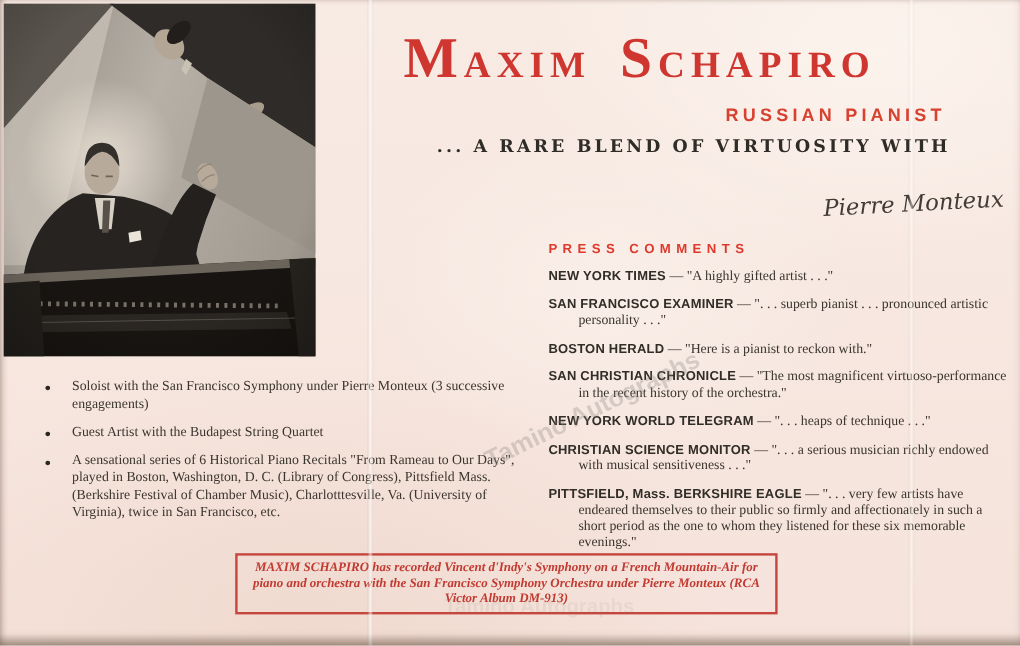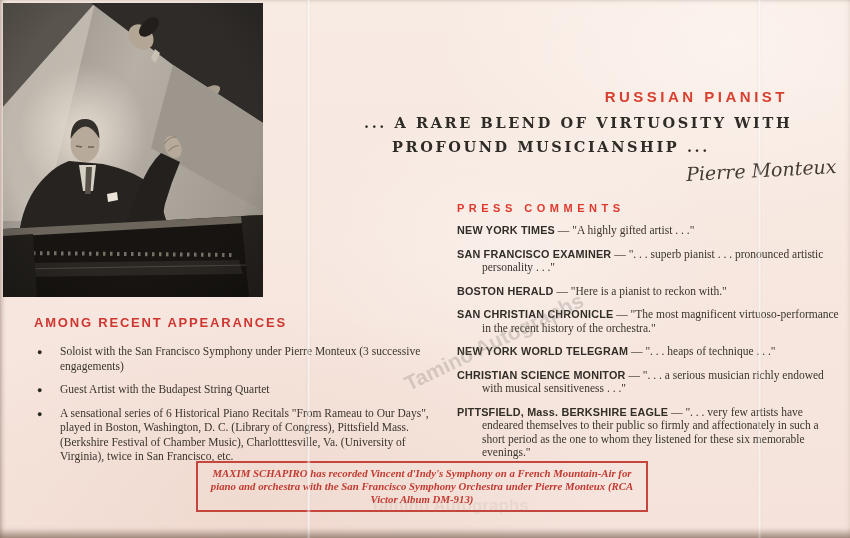--- a/index.html
+++ b/index.html
@@ -120,41 +120,42 @@
     <polygon points="0,226 260,212 260,294 0,294" fill="#171411"></polygon>
     <polygon points="0,226 260,212 260,219 0,234" fill="#6b655c"></polygon>
     <line x1="16" y1="250" x2="232" y2="252" stroke="#8a8278" stroke-width="4" stroke-dasharray="2.5,4.5" opacity="0.85"></line>
     <polygon points="20,260 236,257 240,271 18,274" fill="#332e29" opacity="0.7"></polygon>
     <line x1="14" y1="266" x2="246" y2="262" stroke="#57514a" stroke-width="0.8"></line>
     <polygon points="0,233 30,231 34,294 0,294" fill="#221f1b"></polygon>
     <polygon points="238,213 260,212 260,294 246,294" fill="#26221e"></polygon>
     <rect width="260" height="294" fill="url(#vign)"></rect>
   </svg>
 
+  <div class="title-block">
+    <h1 class="title"><span class="word"><span class="init">M</span><span>AXIM</span></span><span class="word"><span class="init">S</span><span>CHAPIRO</span></span></h1>
+  </div>
   <div class="subtitle">RUSSIAN PIANIST</div>
 
   <div class="tagline">
     <div class="tl1">... A RARE BLEND OF VIRTUOSITY WITH</div>
-    <div class="tl2">PROFOUND MUSICIANSHIP ...</div>
   </div>
   <div class="attribution">Pierre Monteux</div>
 
   <section class="press">
     <h2>PRESS COMMENTS</h2>
     <p><b>NEW YORK TIMES</b> <span>— "A highly gifted artist . . ."</span></p>
     <p><b>SAN FRANCISCO EXAMINER</b> <span>— ". . . superb pianist . . . pronounced artistic personality . . ."</span></p>
     <p><b>BOSTON HERALD</b> <span>— "Here is a pianist to reckon with."</span></p>
     <p><b>SAN CHRISTIAN CHRONICLE</b> <span>— "The most magnificent virtuoso-performance in the recent history of the orchestra."</span></p>
     <p><b>NEW YORK WORLD TELEGRAM</b> <span>— ". . . heaps of technique . . ."</span></p>
     <p><b>CHRISTIAN SCIENCE MONITOR</b> <span>— ". . . a serious musician richly endowed with musical sensitiveness . . ."</span></p>
     <p><b>PITTSFIELD, Mass. BERKSHIRE EAGLE</b> <span>— ". . . very few artists have endeared themselves to their public so firmly and affectionately in such a short period as the one to whom they listened for these six memorable evenings."</span></p>
   </section>
 
   <section class="appearances">
-    <h2>AMONG RECENT APPEARANCES</h2>
     <ul>
       <li><span class="bullet">●</span><span>Soloist with the San Francisco Symphony under Pierre Monteux (3 successive engagements)</span></li>
       <li><span class="bullet">●</span><span>Guest Artist with the Budapest String Quartet</span></li>
       <li><span class="bullet">●</span><span>A sensational series of 6 Historical Piano Recitals "From Rameau to Our Days", played in Boston, Washington, D. C. (Library of Congress), Pittsfield Mass. (Berkshire Festival of Chamber Music), Charlotttesville, Va. (University of Virginia), twice in San Francisco, etc.</span></li>
     </ul>
   </section>
 
   <div class="record-box">
     <p>MAXIM SCHAPIRO has recorded Vincent d'Indy's Symphony on a French Mountain-Air for piano and orchestra with the San Francisco Symphony Orchestra under Pierre Monteux (RCA Victor Album DM-913)</p>
   </div>

